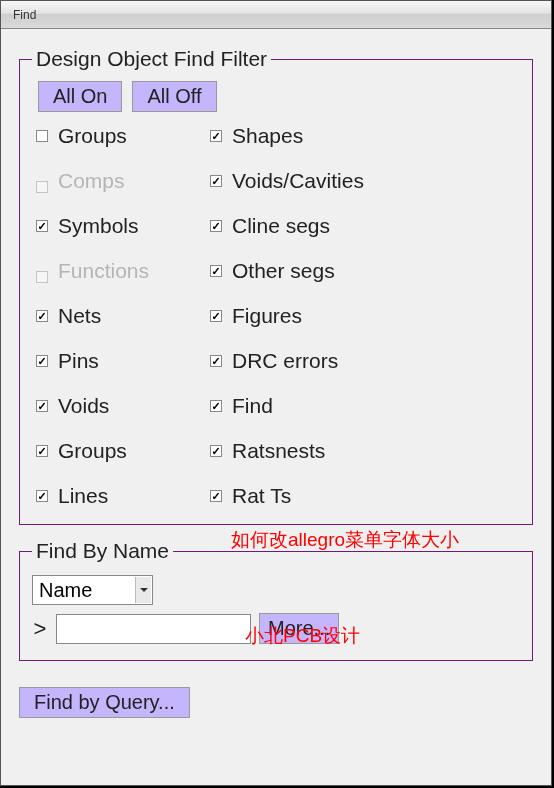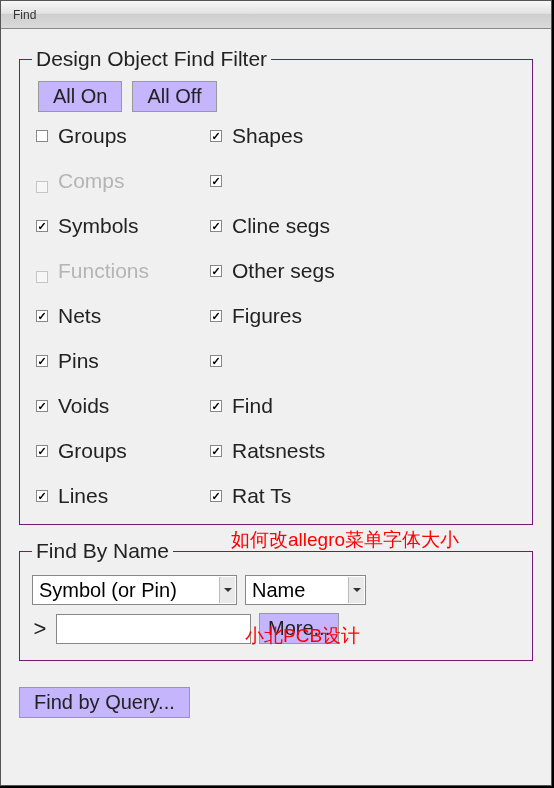--- a/index.html
+++ b/index.html
@@ -177,20 +177,21 @@
           <div class="check">
             <span class="cb">✓</span>
             <span>Shapes</span>
           </div>
           <div class="check disabled">
             <span class="cb disabled"></span>
             <span>Comps</span>
           </div>
           <div class="check">
             <span class="cb">✓</span>
+            <span>Voids/Cavities</span>
           </div>
           <div class="check">
             <span class="cb">✓</span>
             <span>Symbols</span>
           </div>
           <div class="check">
             <span class="cb">✓</span>
             <span>Cline segs</span>
           </div>
           <div class="check disabled">
@@ -208,20 +209,21 @@
           <div class="check">
             <span class="cb">✓</span>
             <span>Figures</span>
           </div>
           <div class="check">
             <span class="cb">✓</span>
             <span>Pins</span>
           </div>
           <div class="check">
             <span class="cb">✓</span>
+            <span>DRC errors</span>
           </div>
           <div class="check">
             <span class="cb">✓</span>
             <span>Voids</span>
           </div>
           <div class="check">
             <span class="cb">✓</span>
             <span>Find</span>
           </div>
           <div class="check">
@@ -245,24 +247,20 @@
 
     <div class="content-wrap">
       <div class="overlay-red ov1">如何改allegro菜单字体大小</div>
 
       <fieldset>
         <legend>Find By Name</legend>
 
         <div class="overlay-red ov2">小北PCB设计</div>
 
         <div class="findname-row1">
-          <div class="select" style="width:205px">
-            <span>Symbol (or Pin)</span>
-            <span class="arrow"></span>
-          </div>
           <div class="select" style="width:121px">
             <span>Name</span>
             <span class="arrow"></span>
           </div>
         </div>
 
         <div class="findname-row2">
           <span class="gt">&gt;</span>
           <input class="txt" style="width: 195px;" value="">
           <button class="btn" style="font-size:20px;padding:3px 8px">More...</button>

